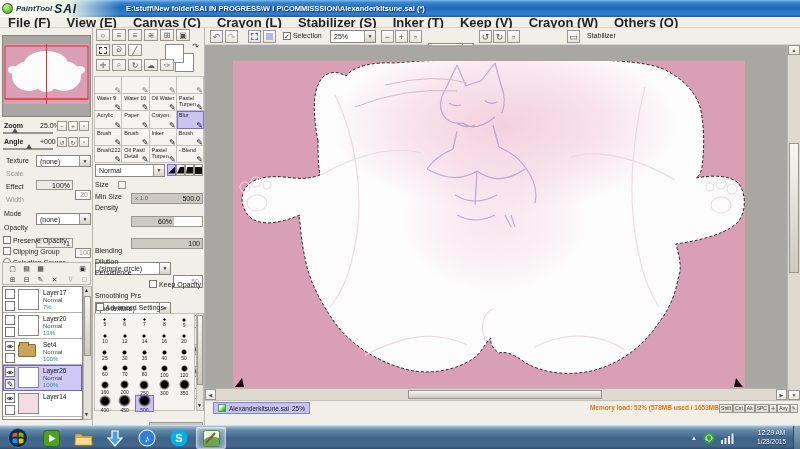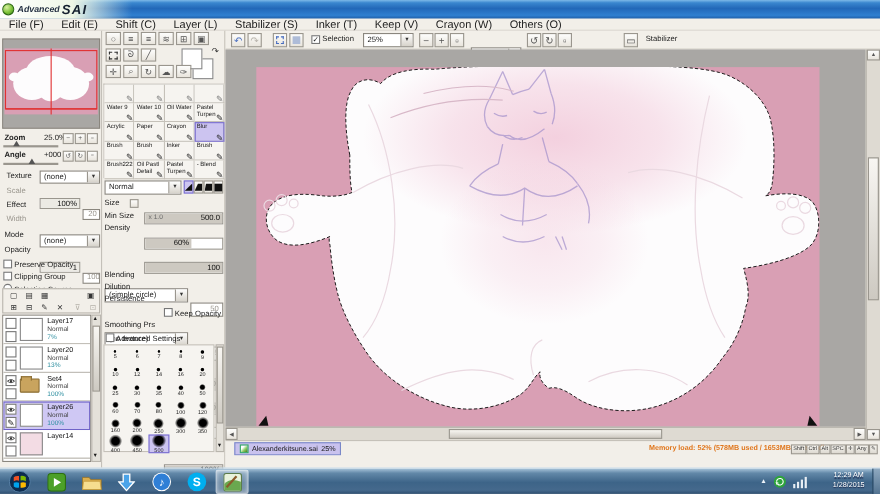--- a/index.html
+++ b/index.html
@@ -15,21 +15,21 @@
     background:linear-gradient(90deg,#ffffff 0%,#eef7e6 55%,rgba(255,255,255,0) 100%);
     display:flex; align-items:center; padding-left:2px; }
   #logo-orb { width:11px; height:11px; border-radius:50%;
     background:radial-gradient(circle at 35% 30%,#d8f0a0,#7ec33a 55%,#3f8a1d); border:1px solid #2f6b14; }
   .brand-paint { font-style:italic; font-weight:bold; font-size:8px; color:#243042; margin-left:3px; }
   .brand-sai { font-style:italic; font-weight:bold; font-size:12px; color:#14202e; margin-left:2px; letter-spacing:1px; }
   #title-text { left:126px; top:4px; color:#fff; font-weight:bold; font-size:7.5px; text-shadow:1px 1px 1px rgba(0,0,30,.6); }
 
   
   #menubar { left:0; top:17px; width:800px; height:11px; background:#f2efe9; border-bottom:1px solid #d8d4cc; display:flex; align-items:center; }
-  .menu-item { padding:0 8px; font-size:10px; color:#222; }
+  .menu-item { padding:0 8px; font-size:13px; color:#222;font-weight:bold; }
 
   
   .btn { border:1px solid #9a968e; background:linear-gradient(#fdfdfc,#e9e5dd); display:flex; align-items:center; justify-content:center; color:#555; }
   .dd { border:1px solid #8a867e; background:#fff; position:relative; font-size:7px; line-height:11px; padding-left:3px; overflow:hidden; }
   .dd .arw { position:absolute; right:0; top:0; bottom:0; width:11px; border-left:1px solid #9a968e;
     background:linear-gradient(#fefefe,#d6d2ca); display:flex; align-items:center; justify-content:center; font-size:5px; color:#333; }
   .bar { position:relative; height:11px; border:1px solid #9a968e; background:#fff; overflow:hidden; }
   .bar .fill { position:absolute; left:0; top:0; bottom:0; background:#cdc9c1; text-align:right; font-size:7px; line-height:9px; padding-right:2px; color:#111; }
   .bar .lv { position:absolute; left:3px; top:0; font-size:6px; line-height:9px; color:#666; }
   .cb { width:8px; height:8px; border:1px solid #777; background:#fff; display:inline-block; vertical-align:-1px; }
@@ -103,30 +103,31 @@
   #showdesk { position:absolute; right:0; top:0; width:7px; height:24px; background:linear-gradient(180deg,#8fa9c0,#51718f); border-left:1px solid #2c4a66; }
 </style>
 </head>
 <body>
 
 <div id="screen">
 
   <div class="abs" id="titlebar">
     <div class="abs" id="logo-patch">
       <div id="logo-orb"></div>
-      <span class="brand-paint">Advanced</span>
+      <span class="brand-paint">PaintTool</span>
       <span class="brand-sai">SAI</span>
     </div>
+    <div class="abs nw" id="title-text">E:\stuff\New folder\SAI IN PROGRESS\W I P\COMMISSSION\Alexanderkitsune.sai (*)</div>
   </div>
 
   <div class="abs" id="menubar">
       <span class="menu-item">File (F)</span>
-      <span class="menu-item">Edit (E)</span>
-      <span class="menu-item">Shift (C)</span>
-      <span class="menu-item">Layer (L)</span>
+      <span class="menu-item">View (E)</span>
+      <span class="menu-item">Canvas (C)</span>
+      <span class="menu-item">Crayon (L)</span>
       <span class="menu-item">Stabilizer (S)</span>
       <span class="menu-item">Inker (T)</span>
       <span class="menu-item">Keep (V)</span>
       <span class="menu-item">Crayon (W)</span>
       <span class="menu-item">Others (O)</span>
     </div>
 
   <div class="abs" id="leftpanel">
 
     <div class="abs" id="navigator">

